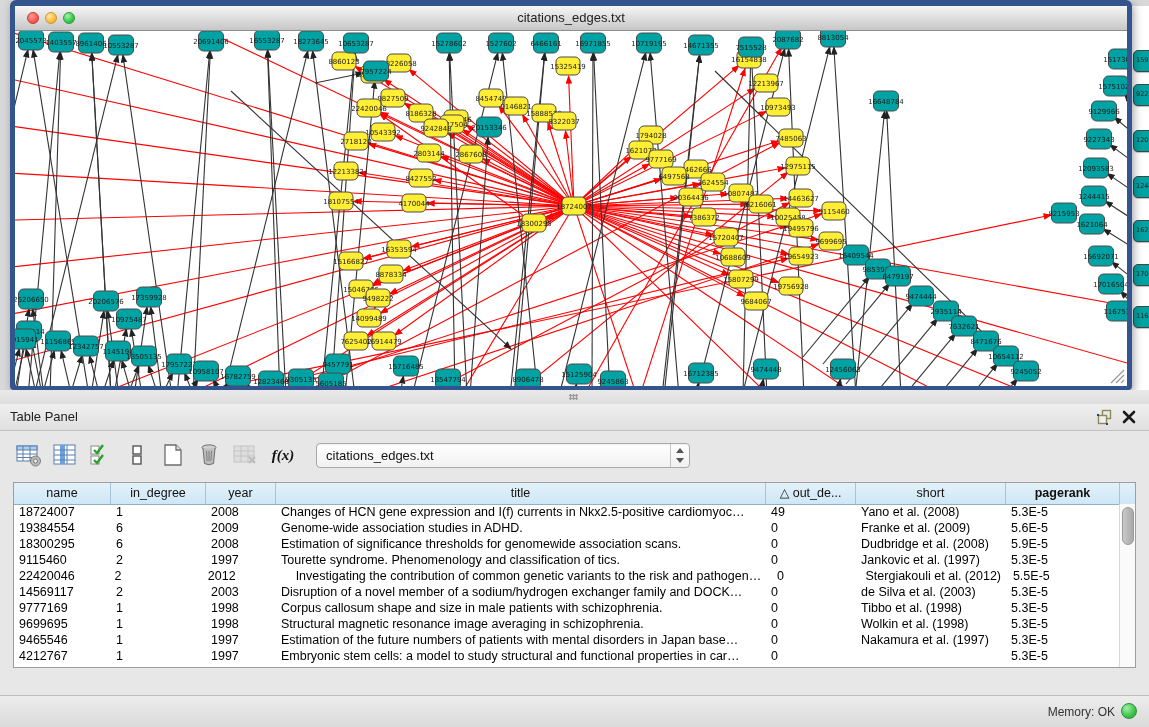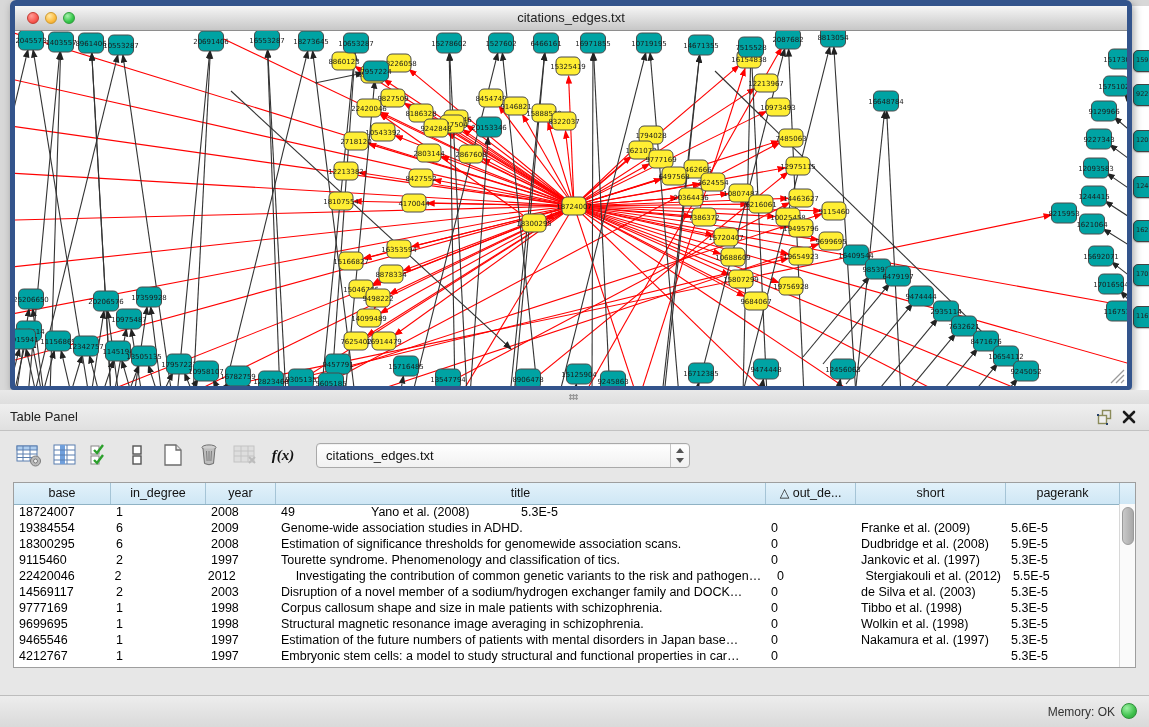--- a/index.html
+++ b/index.html
@@ -881,33 +881,34 @@
         <span class="val">citations_edges.txt</span>
         <span class="step">
             <i class="up"></i>
             <i class="dn"></i>
           </span>
       </span>
     </div>
 
     <div class="dtable">
       <div class="thead" id="thead">
-          <div class="th" style="width: 97px;">base</div>
+          <div class="th" style="width: 97px;">name</div>
           <div class="th" style="width: 95px;">in_degree</div>
           <div class="th" style="width: 70px;">year</div>
           <div class="th" style="width: 490px;">title</div>
           <div class="th" style="width: 90px;">△ out_de...</div>
           <div class="th" style="width: 150px;">short</div>
-          <div class="th" style="width: 114px;">pagerank</div>
+          <div class="th" style="width: 114px; font-weight: bold;">pagerank</div>
         </div>
       <div class="tbody" id="tbody">
           <div class="tr">
             <div class="td" style="width: 97px;">18724007</div>
             <div class="td" style="width: 95px;">1</div>
             <div class="td" style="width: 70px;">2008</div>
+            <div class="td" style="width: 490px;">Changes of HCN gene expression and I(f) currents in Nkx2.5-positive cardiomyoc…</div>
             <div class="td" style="width: 90px;">49</div>
             <div class="td" style="width: 150px;">Yano et al. (2008)</div>
             <div class="td" style="width: 114px;">5.3E-5</div>
           </div>
           <div class="tr">
             <div class="td" style="width: 97px;">19384554</div>
             <div class="td" style="width: 95px;">6</div>
             <div class="td" style="width: 70px;">2009</div>
             <div class="td" style="width: 490px;">Genome-wide association studies in ADHD.</div>
             <div class="td" style="width: 90px;">0</div>

